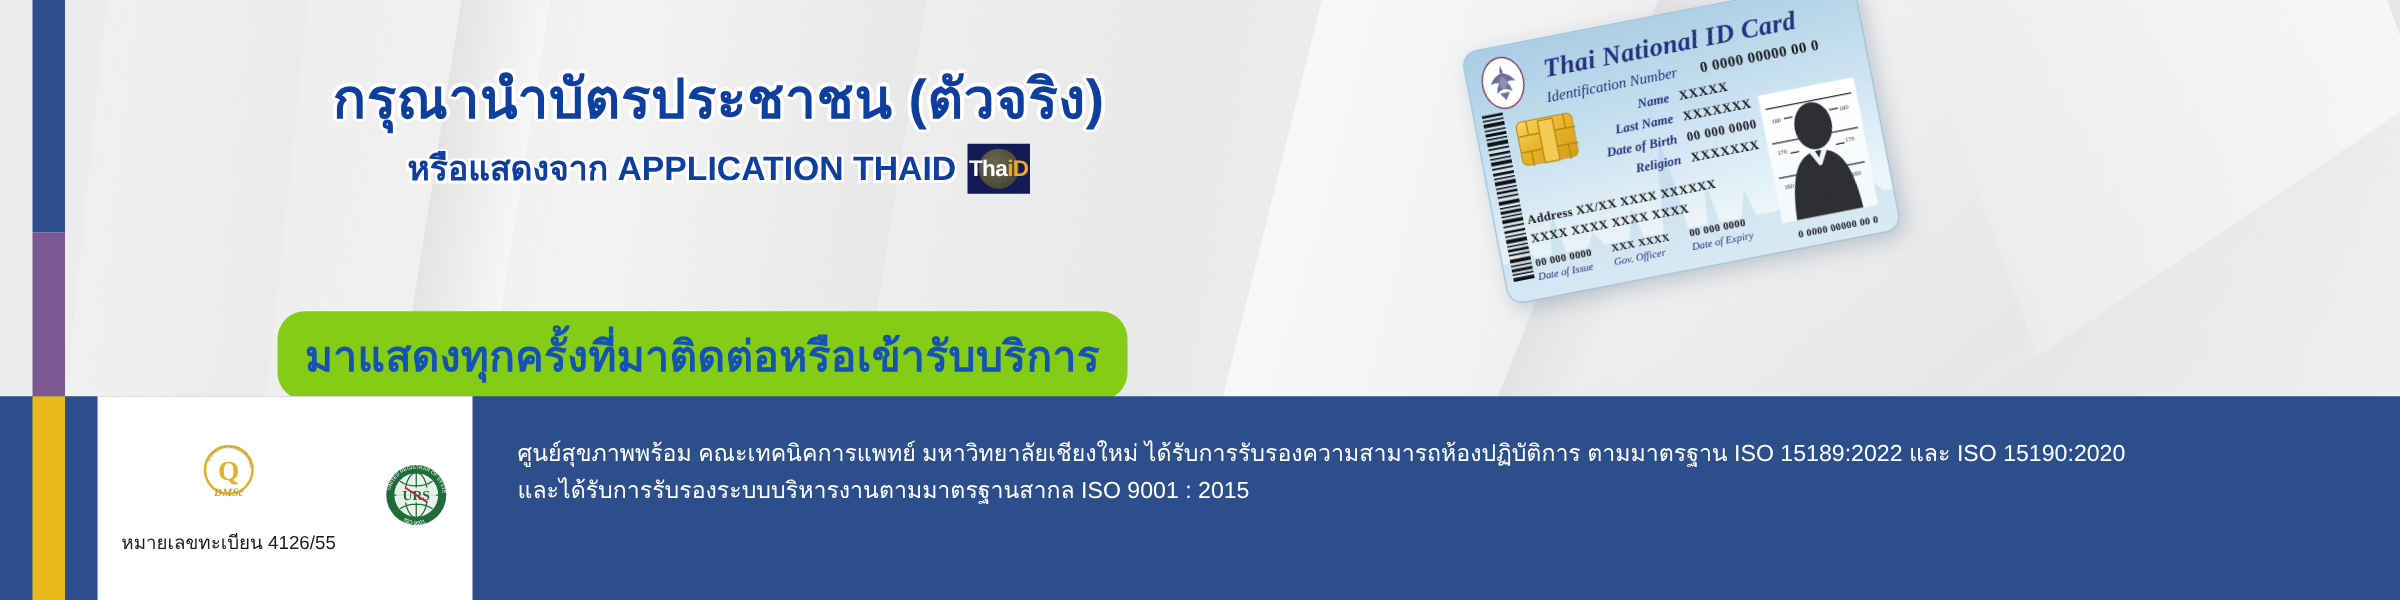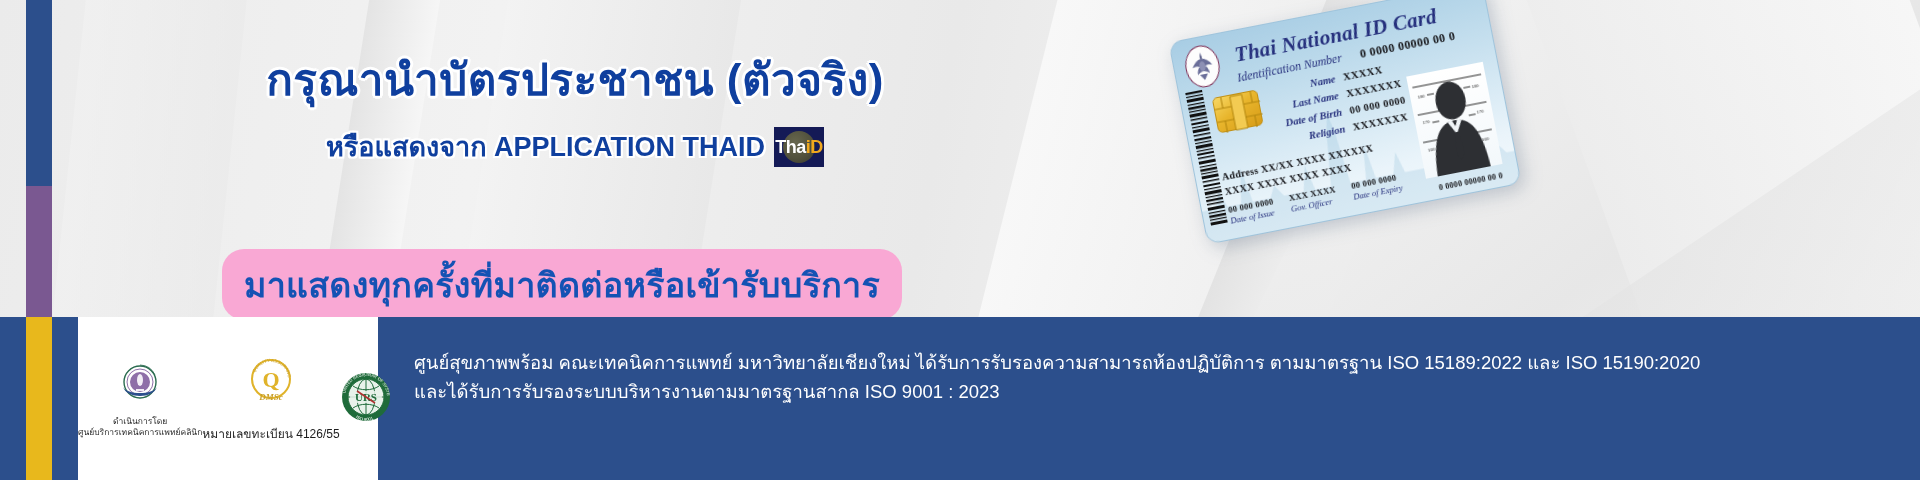--- a/index.html
+++ b/index.html
@@ -42,21 +42,21 @@
   }
   .line1{
     font-size:44px; font-weight:bold; color:#0f3f9e;
     letter-spacing:.5px;
     text-shadow: 2px 2px 0 #ffffff, -2px 2px 0 #ffffff, 2px -2px 0 #ffffff,
                  -2px -2px 0 #ffffff, 0 3px 0 #ffffff, 3px 0 0 #ffffff,
                  0 -3px 0 #ffffff, -3px 0 0 #ffffff;
     line-height:1.25;
   }
   .line2-wrap{
-    margin-top:18px;
+    margin-top:6px;
     display:flex; align-items:center; justify-content:center; gap:9px;
   }
   .line2{
     font-size:27px; font-weight:bold; color:#0f3f9e;
     text-shadow: 2px 2px 0 #ffffff, -2px 2px 0 #ffffff, 2px -2px 0 #ffffff,
                  -2px -2px 0 #ffffff, 0 2px 0 #ffffff, 2px 0 0 #ffffff,
                  0 -2px 0 #ffffff, -2px 0 0 #ffffff;
   }
 
   
@@ -78,21 +78,21 @@
     font-size:18px; font-weight:bold; letter-spacing:-.5px;
     line-height:1;
   }
   .thaid-text .w{ color:#ffffff; }
   .thaid-text .g{ color:#f0a81e; }
 
   
   .pill{
     position:absolute; left:222px; top:249px;
     width:680px; height:71px;
-    background:#f9a8d4;
+    background:#84cc16;
     border-radius:22px;
     display:flex; align-items:center; justify-content:center;
   }
   .pill-text{
     font-size:34px; font-weight:bold; color:#1452b4;
     letter-spacing:.3px;
   }
 
   
   .card-wrap{
@@ -197,21 +197,21 @@
   }
   .logos{
     position:absolute; left:78px; top:0; width:300px; height:163px;
     display:flex; align-items:center; justify-content:space-around;
   }
   .logo-block{ text-align:center; }
   .logo-cap{
     font-size:8.5px; color:#1d1d1d; line-height:1.3; margin-top:3px;
     white-space:nowrap;
   }
-  .logo-cap2{ font-size:12px; color:#1d1d1d; margin-top:16px; white-space:nowrap; }
+  .logo-cap2{ font-size:15px; color:#1d1d1d; margin-top:16px; white-space:nowrap; }
 
   .footer-text{
     position:absolute; left:414px; top:32px; width:1480px;
     color:#ffffff; font-size:18.5px; line-height:1.55; font-weight:500;
   }
   .footer-text .ln{ display:block; white-space:nowrap; }
 </style>
 </head>
 <body>
 
@@ -387,35 +387,20 @@
       <div class="card-serial">0 0000 00000 00 0</div>
     </div>
   </div>
 
   <div class="footer">
     <div class="footer-stripe-gold"></div>
     <div class="footer-white"></div>
 
     <div class="logos">
 
-      <div class="logo-block">
-        <svg width="50" height="50" viewBox="0 0 50 50">
-          <circle cx="25" cy="23" r="16" fill="none" stroke="#2a6b4f" stroke-width="1.4"></circle>
-          <circle cx="25" cy="23" r="13" fill="none" stroke="#8e6fa8" stroke-width="1"></circle>
-          <circle cx="25" cy="23" r="10" fill="#8e6fa8"></circle>
-          <ellipse cx="25" cy="21" rx="3" ry="6" fill="#f2eef6"></ellipse>
-          <path d="M21 30 h8 v2 h-8 z" fill="#f2eef6"></path>
-          <path d="M8 28 C12 40 38 40 42 28 C38 36 12 36 8 28 Z" fill="#2c4f8c"></path>
-          <path d="M25 6 a17 17 0 0 1 15 10" fill="none" stroke="#2a6b4f" stroke-width="0.8"></path>
-        </svg>
-        <div class="logo-cap">
-          <div>ดำเนินการโดย</div>
-          <div>ศูนย์บริการเทคนิคการแพทย์คลินิก</div>
-        </div>
-      </div>
 
       <div class="logo-block">
         <svg width="50" height="50" viewBox="0 0 50 50">
           <circle cx="25" cy="25" r="19" fill="none" stroke="#e0b32a" stroke-width="2"></circle>
           <text x="25" y="33" font-size="22" font-weight="bold" fill="#e0b32a" text-anchor="middle" font-family="Liberation Serif, serif">Q</text>
           <path id="arcTop" d="M8 25 a17 17 0 0 1 34 0" fill="none"></path>
           <text font-size="4.5" fill="#c9a02a" font-family="Liberation Sans, sans-serif">
             <textPath href="#arcTop" startOffset="12%">QUALITY  ASSURANCE</textPath>
           </text>
           <text x="25" y="46" font-size="9" font-style="italic" font-weight="bold" fill="#c9a02a" text-anchor="middle" font-family="Liberation Serif, serif">DMSc</text>
@@ -441,17 +426,17 @@
           <text font-size="4.5" fill="#ffffff" font-family="Liberation Sans, sans-serif">
             <textPath href="#arcISO" startOffset="30%">ISO 9001</textPath>
           </text>
         </svg>
       </div>
 
     </div>
 
     <div class="footer-text">
       <span class="ln">ศูนย์สุขภาพพร้อม  คณะเทคนิคการแพทย์  มหาวิทยาลัยเชียงใหม่  ได้รับการรับรองความสามารถห้องปฏิบัติการ  ตามมาตรฐาน ISO 15189:2022 และ ISO 15190:2020</span>
-      <span class="ln">และได้รับการรับรองระบบบริหารงานตามมาตรฐานสากล ISO 9001 : 2023</span>
+      <span class="ln">และได้รับการรับรองระบบบริหารงานตามมาตรฐานสากล ISO 9001 : 2015</span>
     </div>
   </div>
 
 </div>
 
 </body></html>

